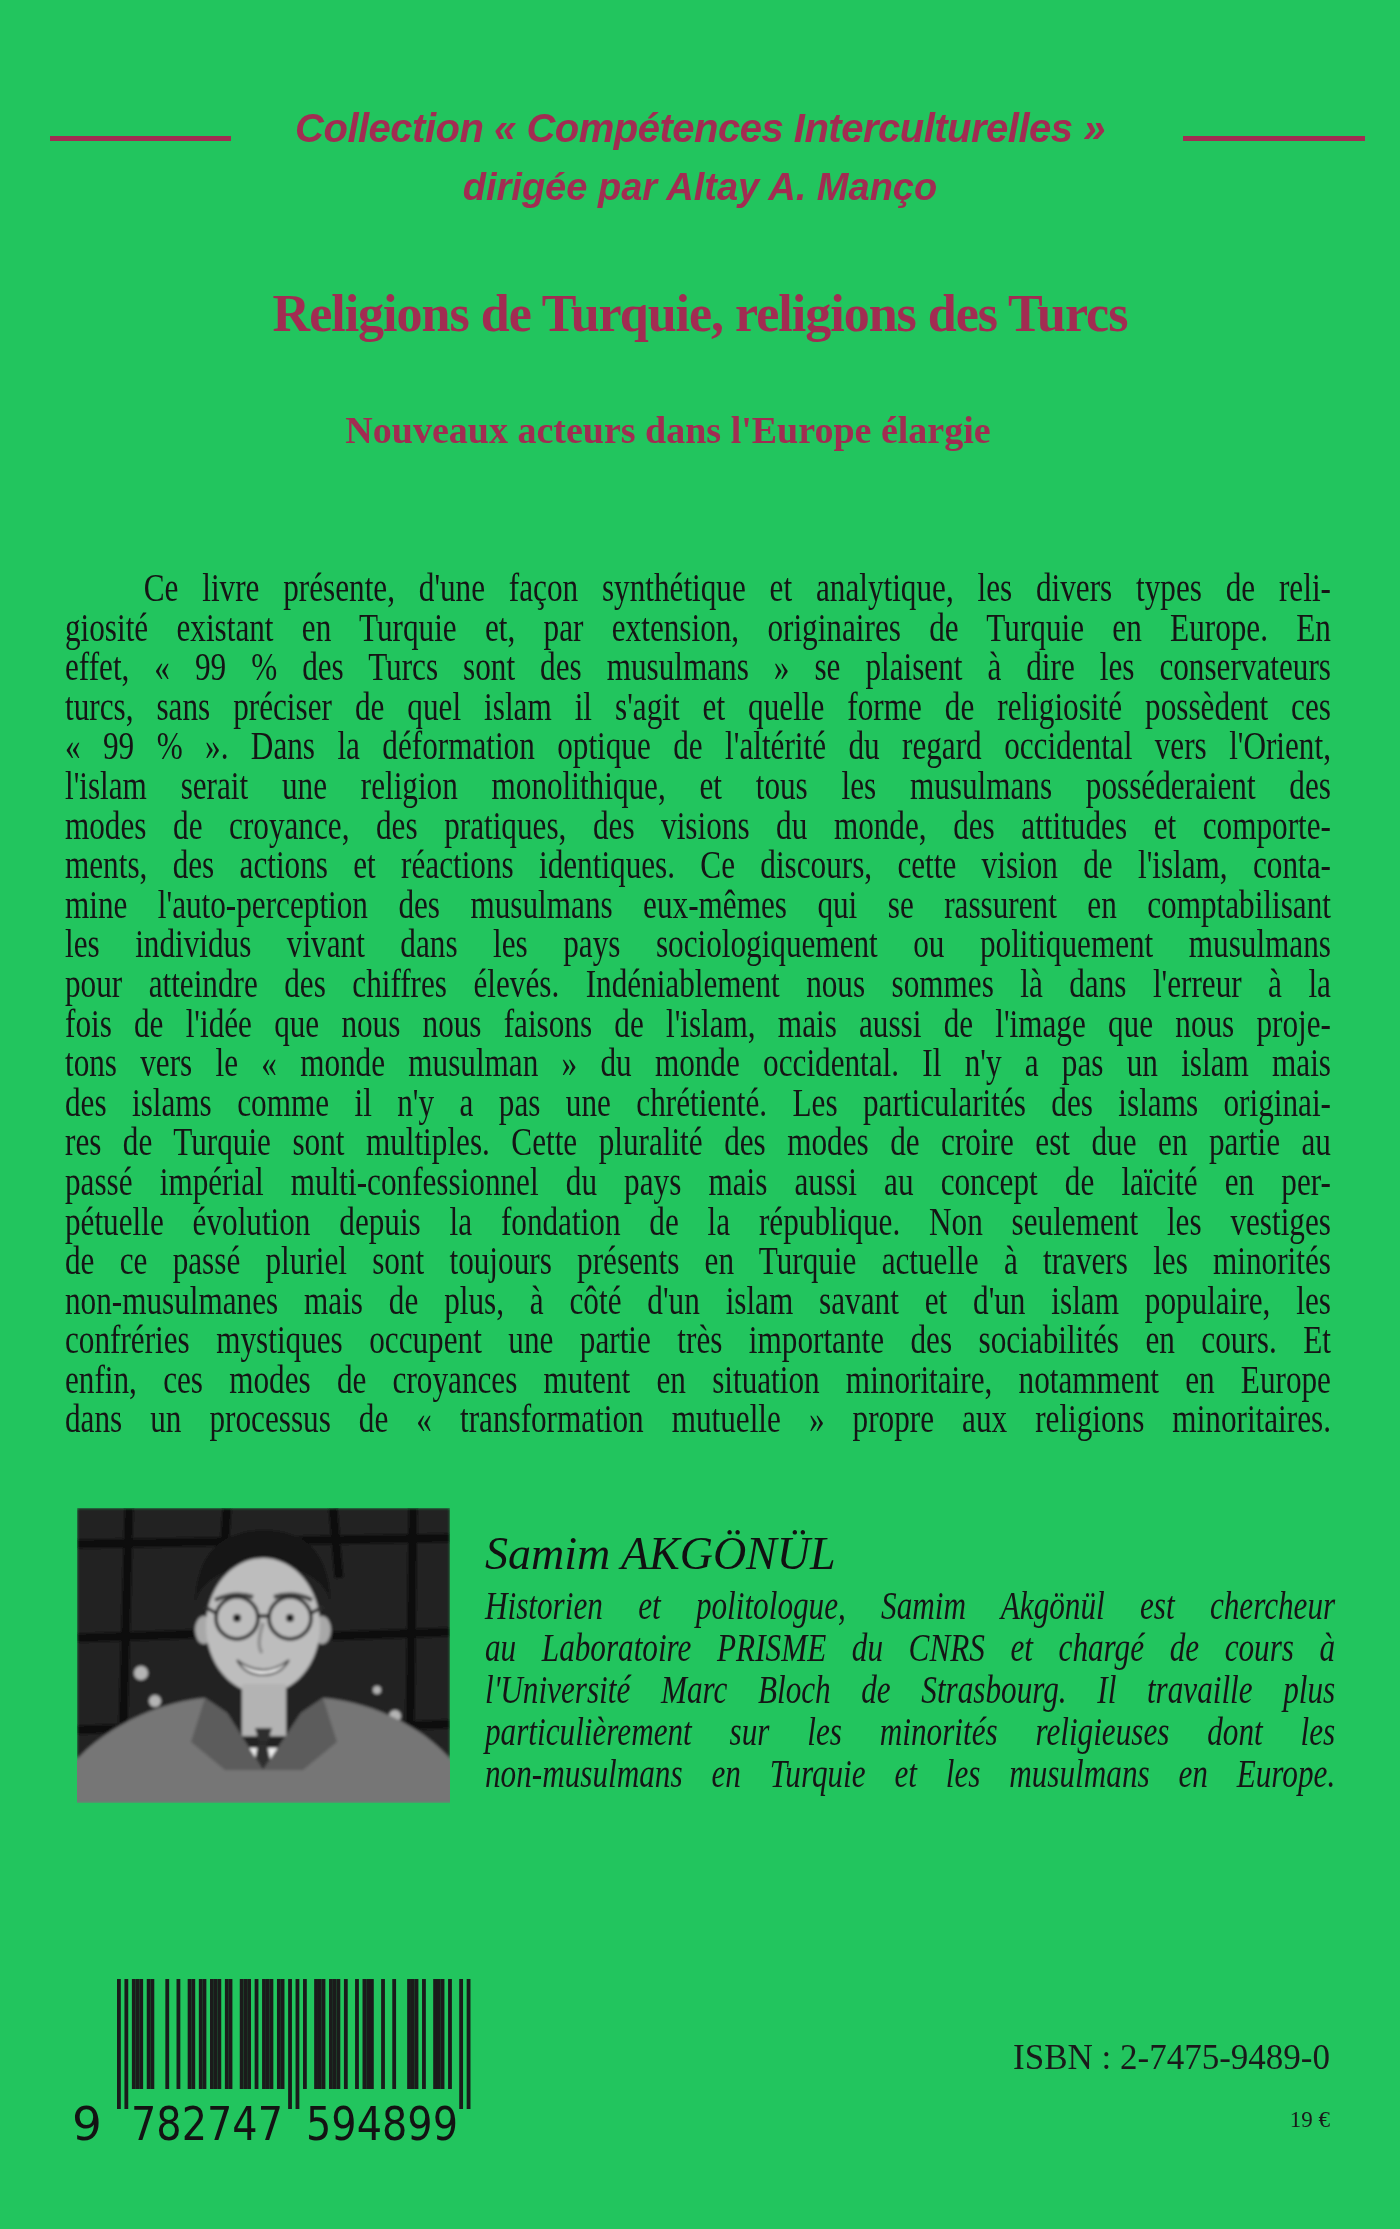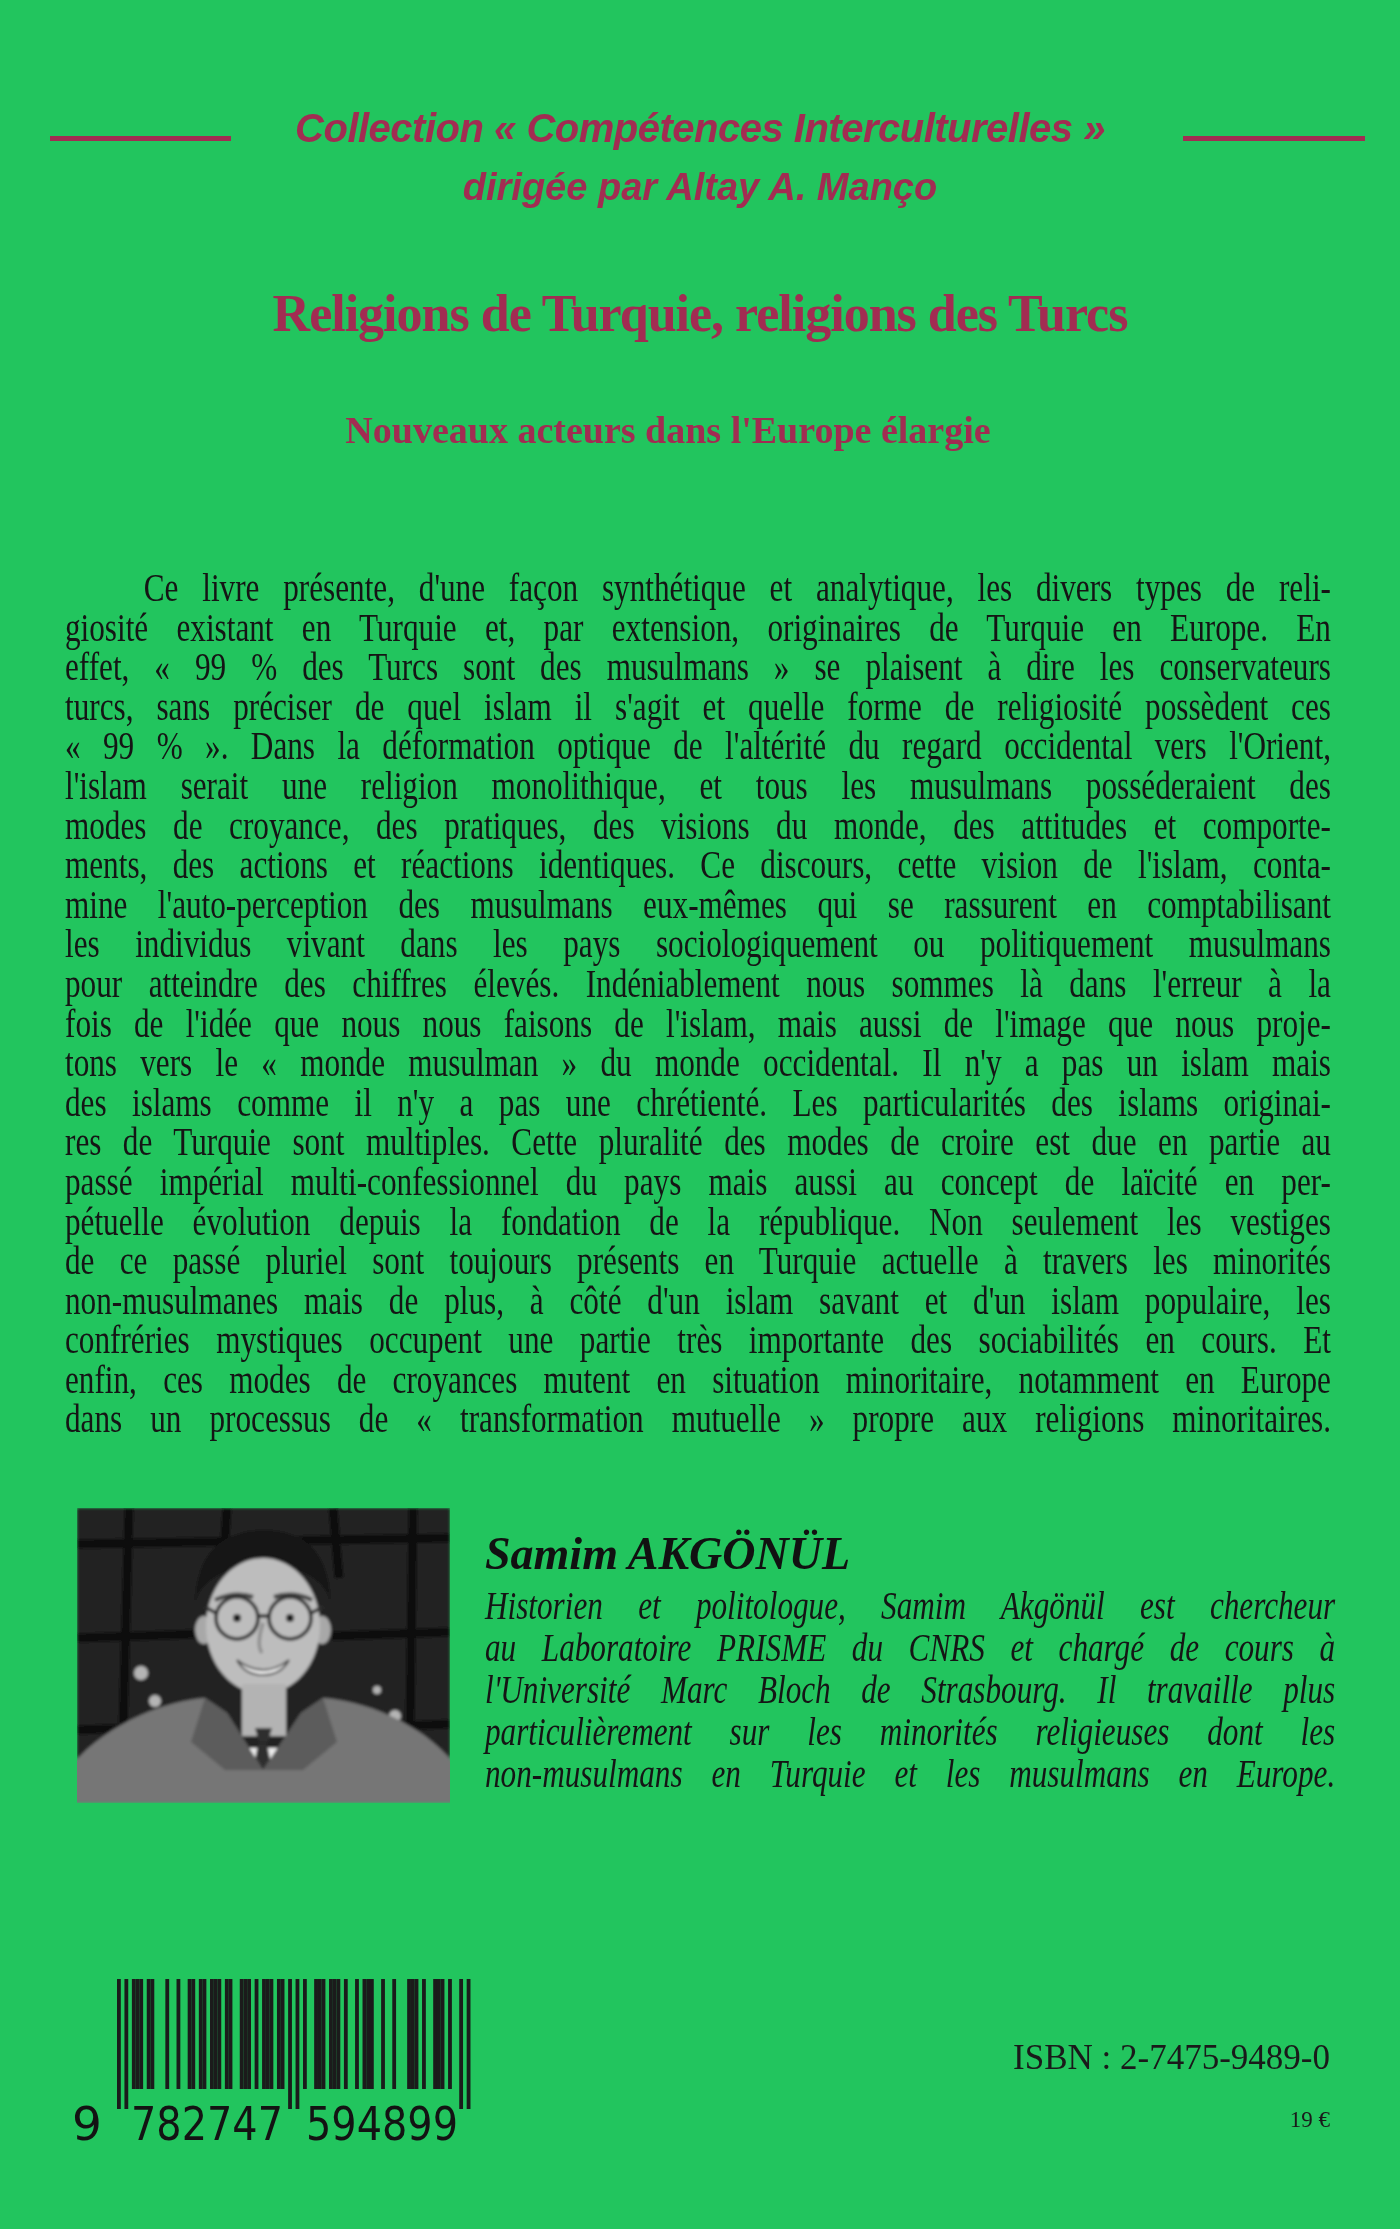--- a/index.html
+++ b/index.html
@@ -38,21 +38,21 @@
     transform:scaleX(0.78);transform-origin:0 0;
     font-size:40px;line-height:39.6px;color:#151515;
   }
   .synopsis .text-line{text-align:justify;text-align-last:justify;}
   .synopsis .text-line:first-child{text-indent:101px;}
   
   .photo{position:absolute;left:77px;top:1508px;width:373px;height:295px;}
   .photo svg{display:block;width:100%;height:100%;}
   .author-name{
     position:absolute;left:485px;top:1528px;
-    font-size:46px;line-height:52px;font-weight:bold;font-style:italic;color:#111;
+    font-size:46px;line-height:52px;font-weight:normal;font-style:italic;color:#111;
   }
   .author-bio{
     position:absolute;left:485px;top:1585px;width:1090px;
     transform:scaleX(0.78);transform-origin:0 0;
     font-style:italic;font-size:40px;line-height:42px;color:#151515;
   }
   .author-bio .text-line{text-align:justify;text-align-last:justify;}
   
   .barcode{position:absolute;left:68px;top:1977px;width:410px;height:170px;}
   .barcode rect{fill:#1b1b1b;}

